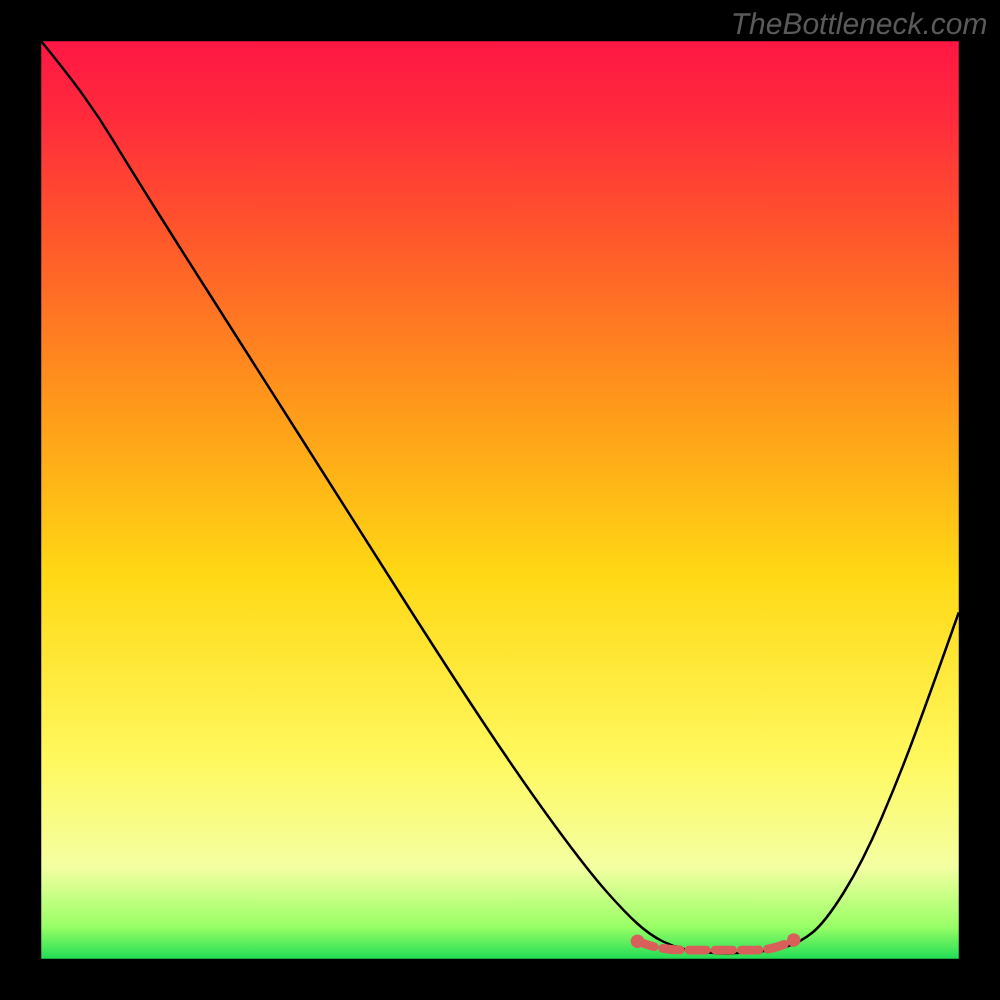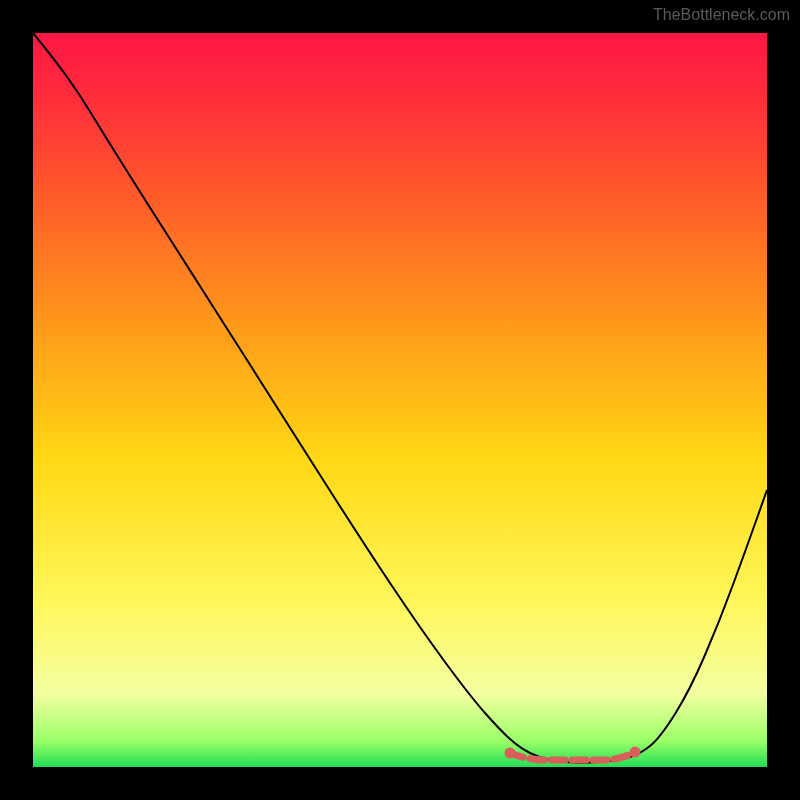--- a/index.html
+++ b/index.html
@@ -9,23 +9,24 @@
     height: 800px;
     background: #000;
     position: relative;
   }
   .watermark {
     position: absolute;
     top: 6px;
     right: 10px;
     color: #5a5a5a;
     font-family: Arial, Helvetica, sans-serif;
-    font-size: 16px;
+    font-size: 24px;
     font-weight: normal;
     z-index: 10;
+    font-style: italic;
   }
   .chart-svg {
     position: absolute;
     top: 0;
     left: 0;
     width: 800px;
     height: 800px;
   }
 </style>
 </head>

